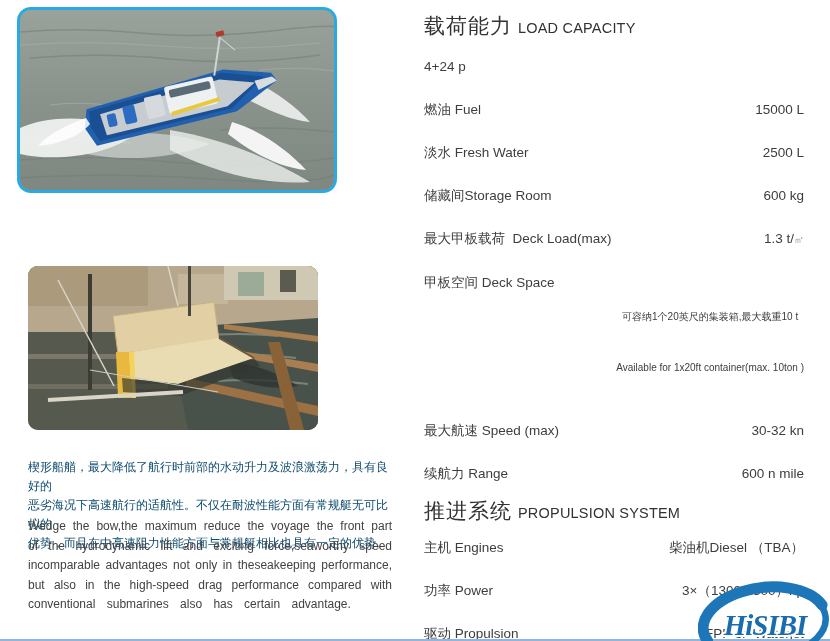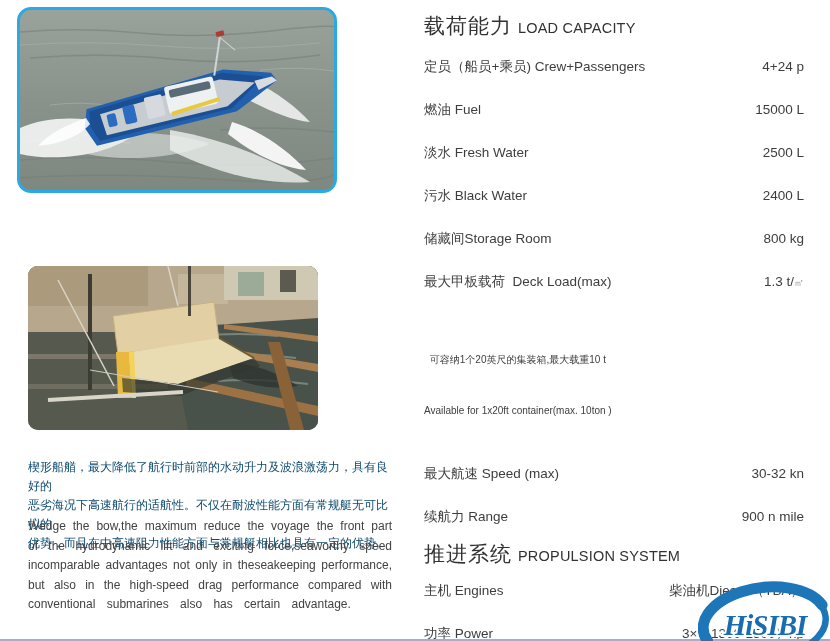--- a/index.html
+++ b/index.html
@@ -160,59 +160,55 @@
   <div class="en-line last">conventional submarines also has certain advantage.</div>
 </div>
 
 <div class="specs">
 
   <div class="section s0">
     <div class="sec-title">
       <span class="cn">载荷能力</span><span class="en">LOAD CAPACITY</span>
     </div>
     <div class="row first">
-      <span class="lbl">定员（船员+乘员) Crew+Passengers</span>
       <span class="val">4+24 p</span>
     </div>
     <div class="row">
       <span class="lbl">燃油 Fuel</span>
       <span class="val">15000 L</span>
     </div>
     <div class="row">
       <span class="lbl">淡水 Fresh Water</span>
       <span class="val">2500 L</span>
     </div>
     <div class="row">
-      <span class="lbl">污水 Black Water</span>
-      <span class="val">2400 L</span>
-    </div>
-    <div class="row">
       <span class="lbl">储藏间Storage Room</span>
-      <span class="val">800 kg</span>
+      <span class="val">600 kg</span>
     </div>
     <div class="row">
       <span class="lbl">最大甲板载荷  Deck Load(max)</span>
       <span class="val"><span>1.3 t/</span><span class="unit">㎡</span></span>
     </div>
     <div class="row">
+      <span class="lbl">甲板空间 Deck Space</span>
       <span class="val val-2line">
         <div>可容纳1个20英尺的集装箱,最大载重10 t</div>
         <div>Available for 1x20ft container(max. 10ton )</div>
       </span>
     </div>
   </div>
 
   <div class="section s1">
     <div class="row first">
       <span class="lbl">最大航速 Speed (max)</span>
       <span class="val">30-32 kn</span>
     </div>
     <div class="row">
       <span class="lbl">续航力 Range</span>
-      <span class="val">900 n mile</span>
+      <span class="val">600 n mile</span>
     </div>
   </div>
 
   <div class="section s2">
     <div class="sec-title">
       <span class="cn">推进系统</span><span class="en">PROPULSION SYSTEM</span>
     </div>
     <div class="row first">
       <span class="lbl">主机 Engines</span>
       <span class="val">柴油机Diesel （TBA）</span>

